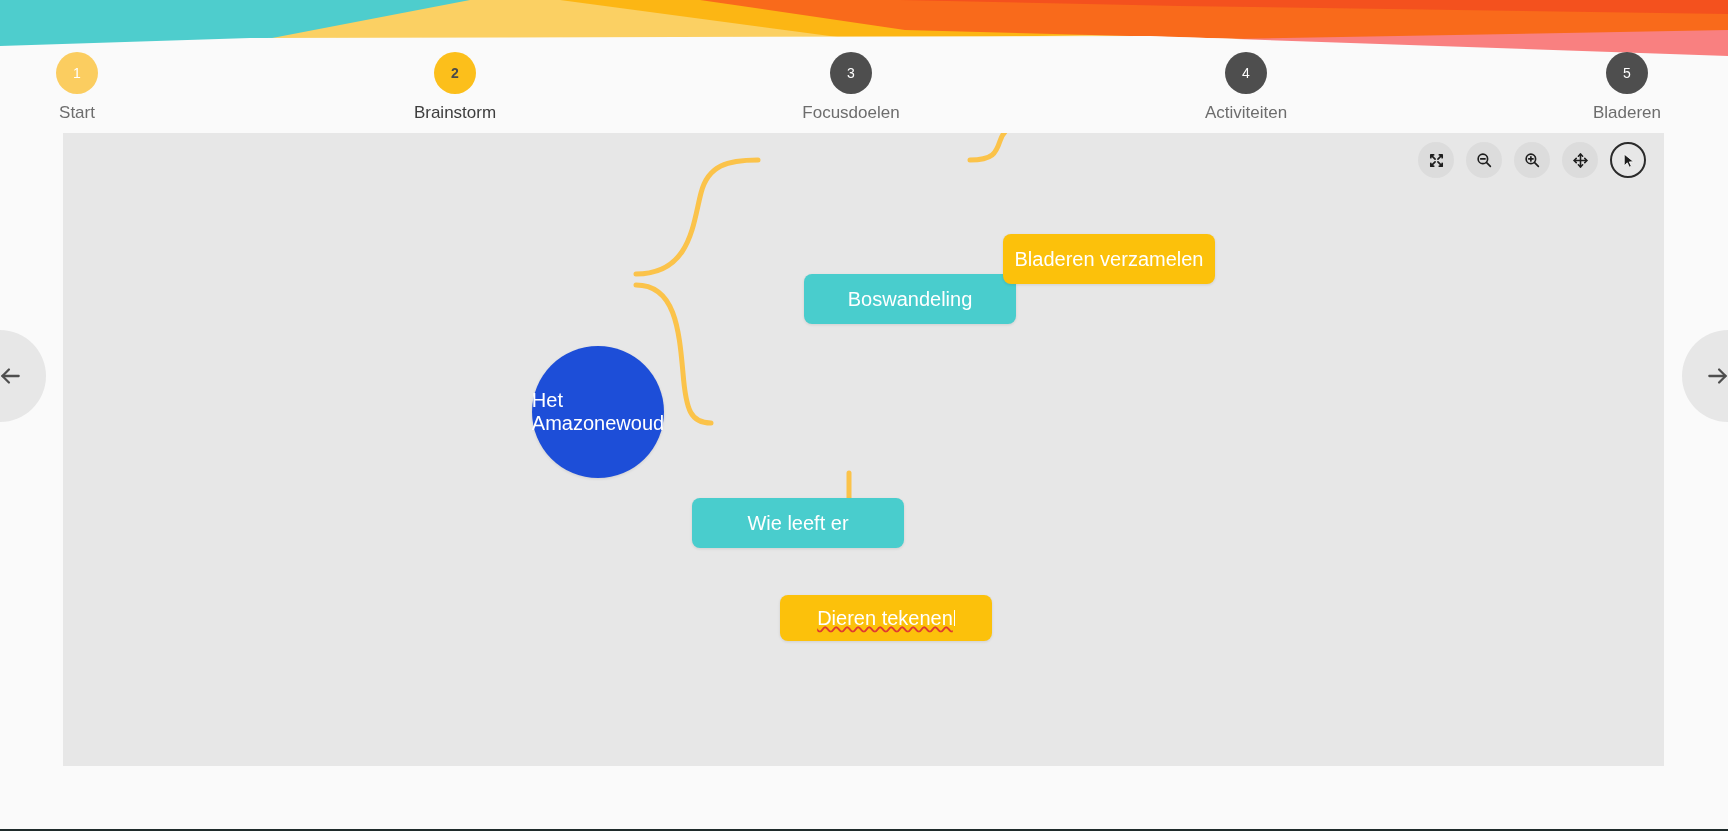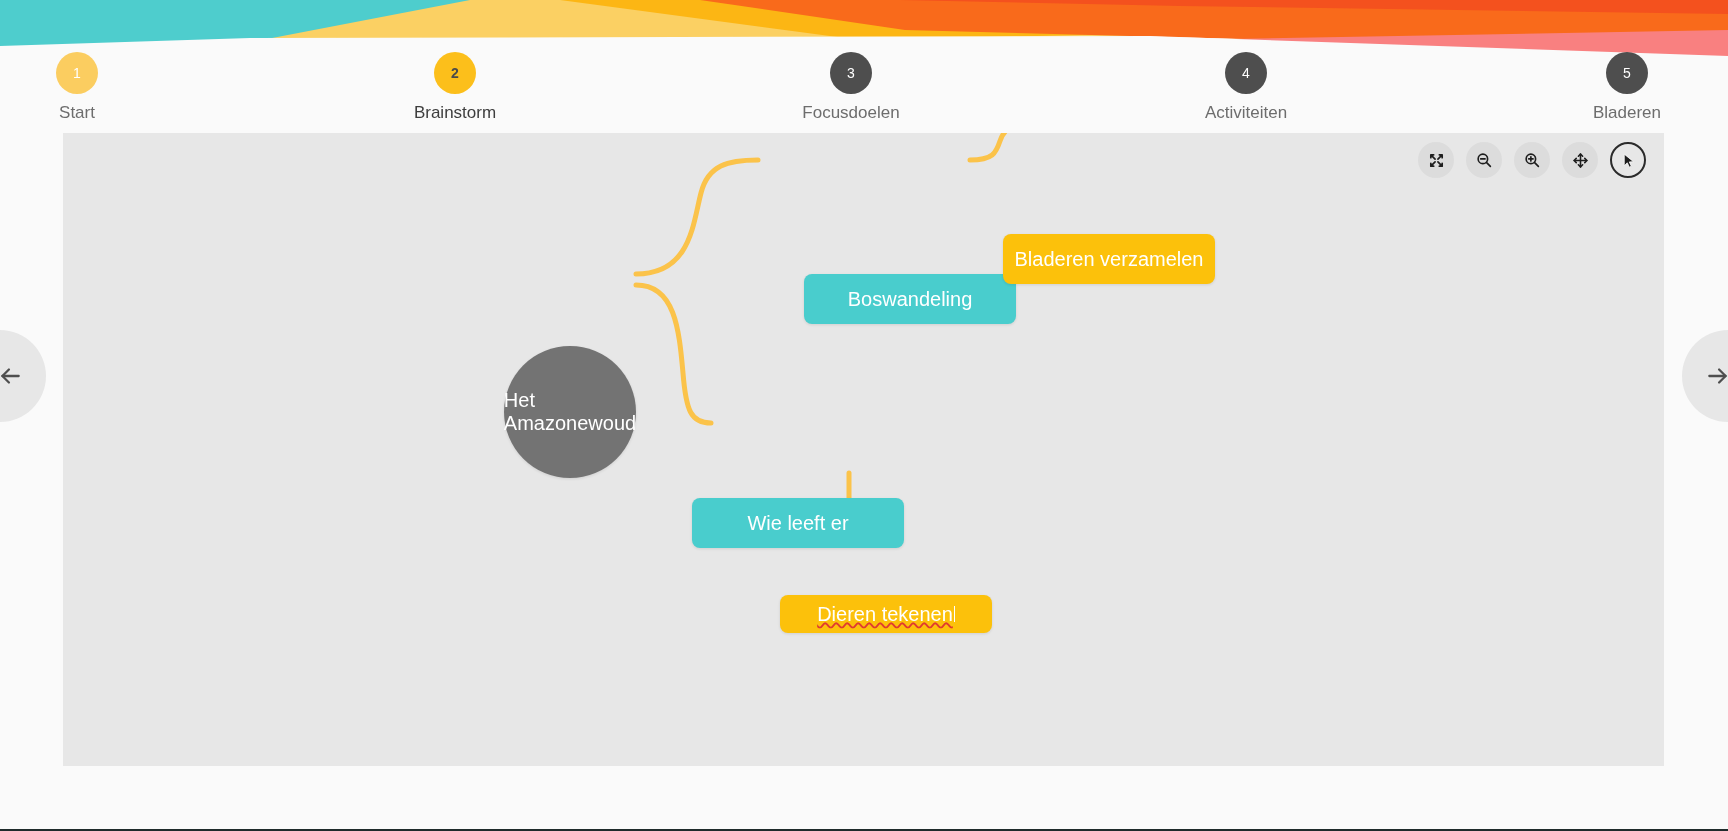--- a/index.html
+++ b/index.html
@@ -117,21 +117,22 @@
     justify-content: center;
     color: #ffffff;
     font-size: 20px;
     z-index: 5;
     box-sizing: border-box;
     box-shadow: 0 1px 3px rgba(0,0,0,0.10);
     cursor: pointer;
   }
   .node-root {
     border-radius: 50%;
-    background: #737373;
+    background: #1d4ed8;
+    margin-left: 28px;
   }
   .node-box {
     border-radius: 8px;
   }
   .node-teal   { background: #49cdcd; }
   .node-yellow { background: #fcc10b; }
   .node-text { pointer-events: none; }
   .node-editing .node-text {
     text-decoration: underline wavy #e03b2f;
     text-decoration-skip-ink: none;
@@ -251,21 +252,21 @@
   </div>
 
   <div class="node node-box node-yellow" style="left:940px; top:101px; width:212px; height:50px;">
     <span class="node-text">Bladeren verzamelen</span>
   </div>
 
   <div class="node node-box node-teal" style="left:629px; top:365px; width:212px; height:50px;">
     <span class="node-text">Wie leeft er</span>
   </div>
 
-  <div class="node node-box node-yellow node-editing" style="left:717px; top:462px; width:212px; height:38px;">
+  <div class="node node-box node-yellow node-editing" style="left:717px; top:462px; width:212px; height:46px;">
     <span class="node-text">Dieren tekenen</span>
       <span class="caret"></span>
   </div>
 
   <div id="canvas-toolbar">
 
     <div class="tool-btn">
       <svg width="17" height="17" viewBox="0 0 24 24" fill="none" stroke="#1e1e1e" stroke-width="2.4" stroke-linecap="round" stroke-linejoin="round">
         <path d="M4 4 L10 10 M4 4 L4 8 M4 4 L8 4"></path>
         <path d="M20 4 L14 10 M20 4 L20 8 M20 4 L16 4"></path>

